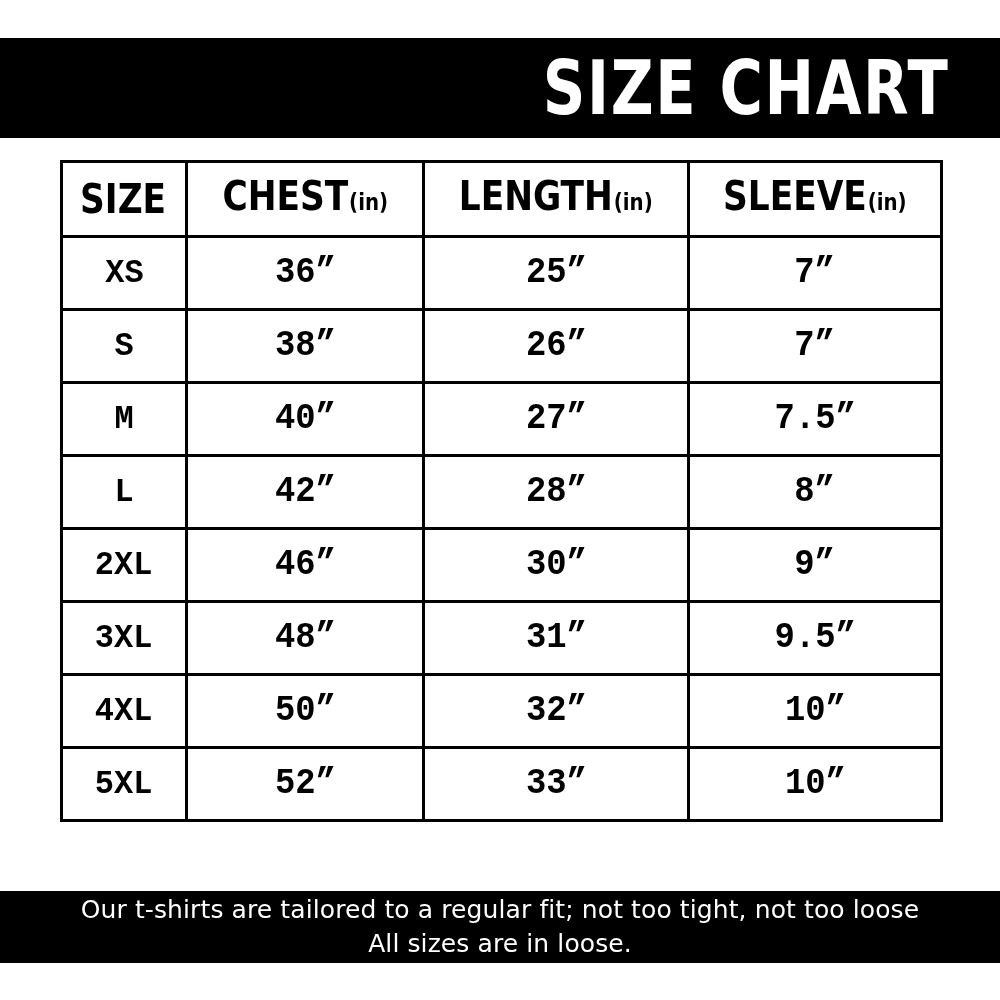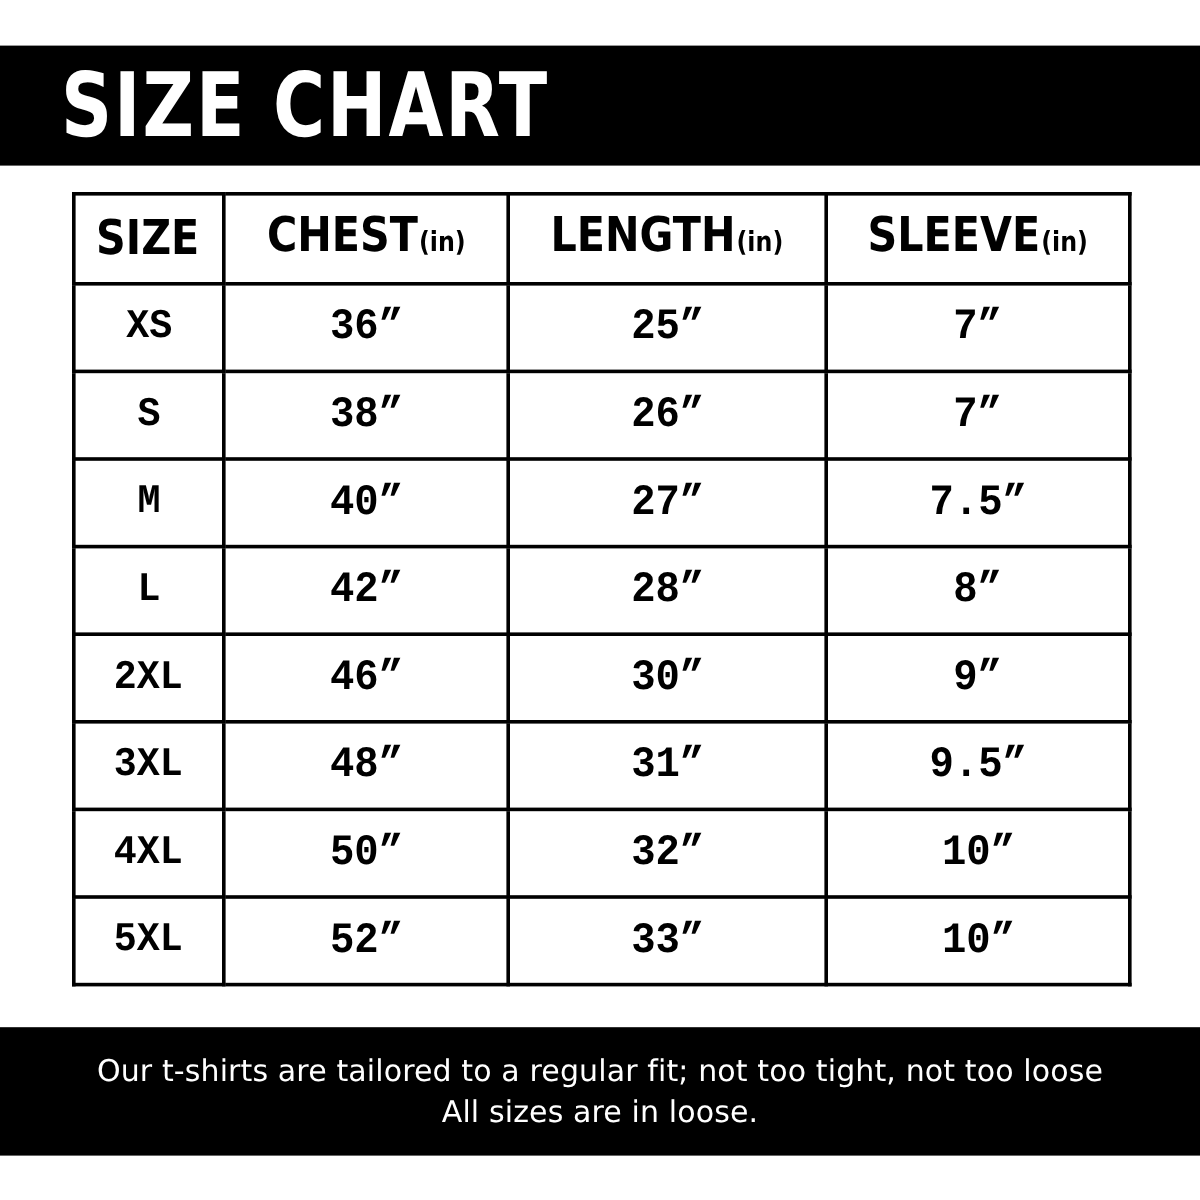--- a/index.html
+++ b/index.html
@@ -22,21 +22,21 @@
   
   .header-band {
     position: absolute;
     left: 0;
     top: 38px;
     width: 1000px;
     height: 100px;
     background: #000000;
     display: flex;
     align-items: center;
-    justify-content: flex-start;
+    justify-content: flex-end;
   }
 
   .header-title {
     color: #ffffff;
     font-family: "DejaVu Sans", sans-serif;
     font-weight: 700;
     font-size: 74px;
     line-height: 74px;
     letter-spacing: 2px;
     transform: scaleX(0.80);
@@ -115,21 +115,21 @@
     transform-origin: center center;
     white-space: nowrap;
   }
 
   
   .footer-band {
     position: absolute;
     left: 0;
     bottom: 37px;
     width: 1000px;
-    height: 107px;
+    height: 72px;
     background: #000000;
     display: flex;
     flex-direction: column;
     align-items: center;
     justify-content: center;
   }
 
   .footer-line {
     color: #ffffff;
     font-family: "DejaVu Sans", sans-serif;

